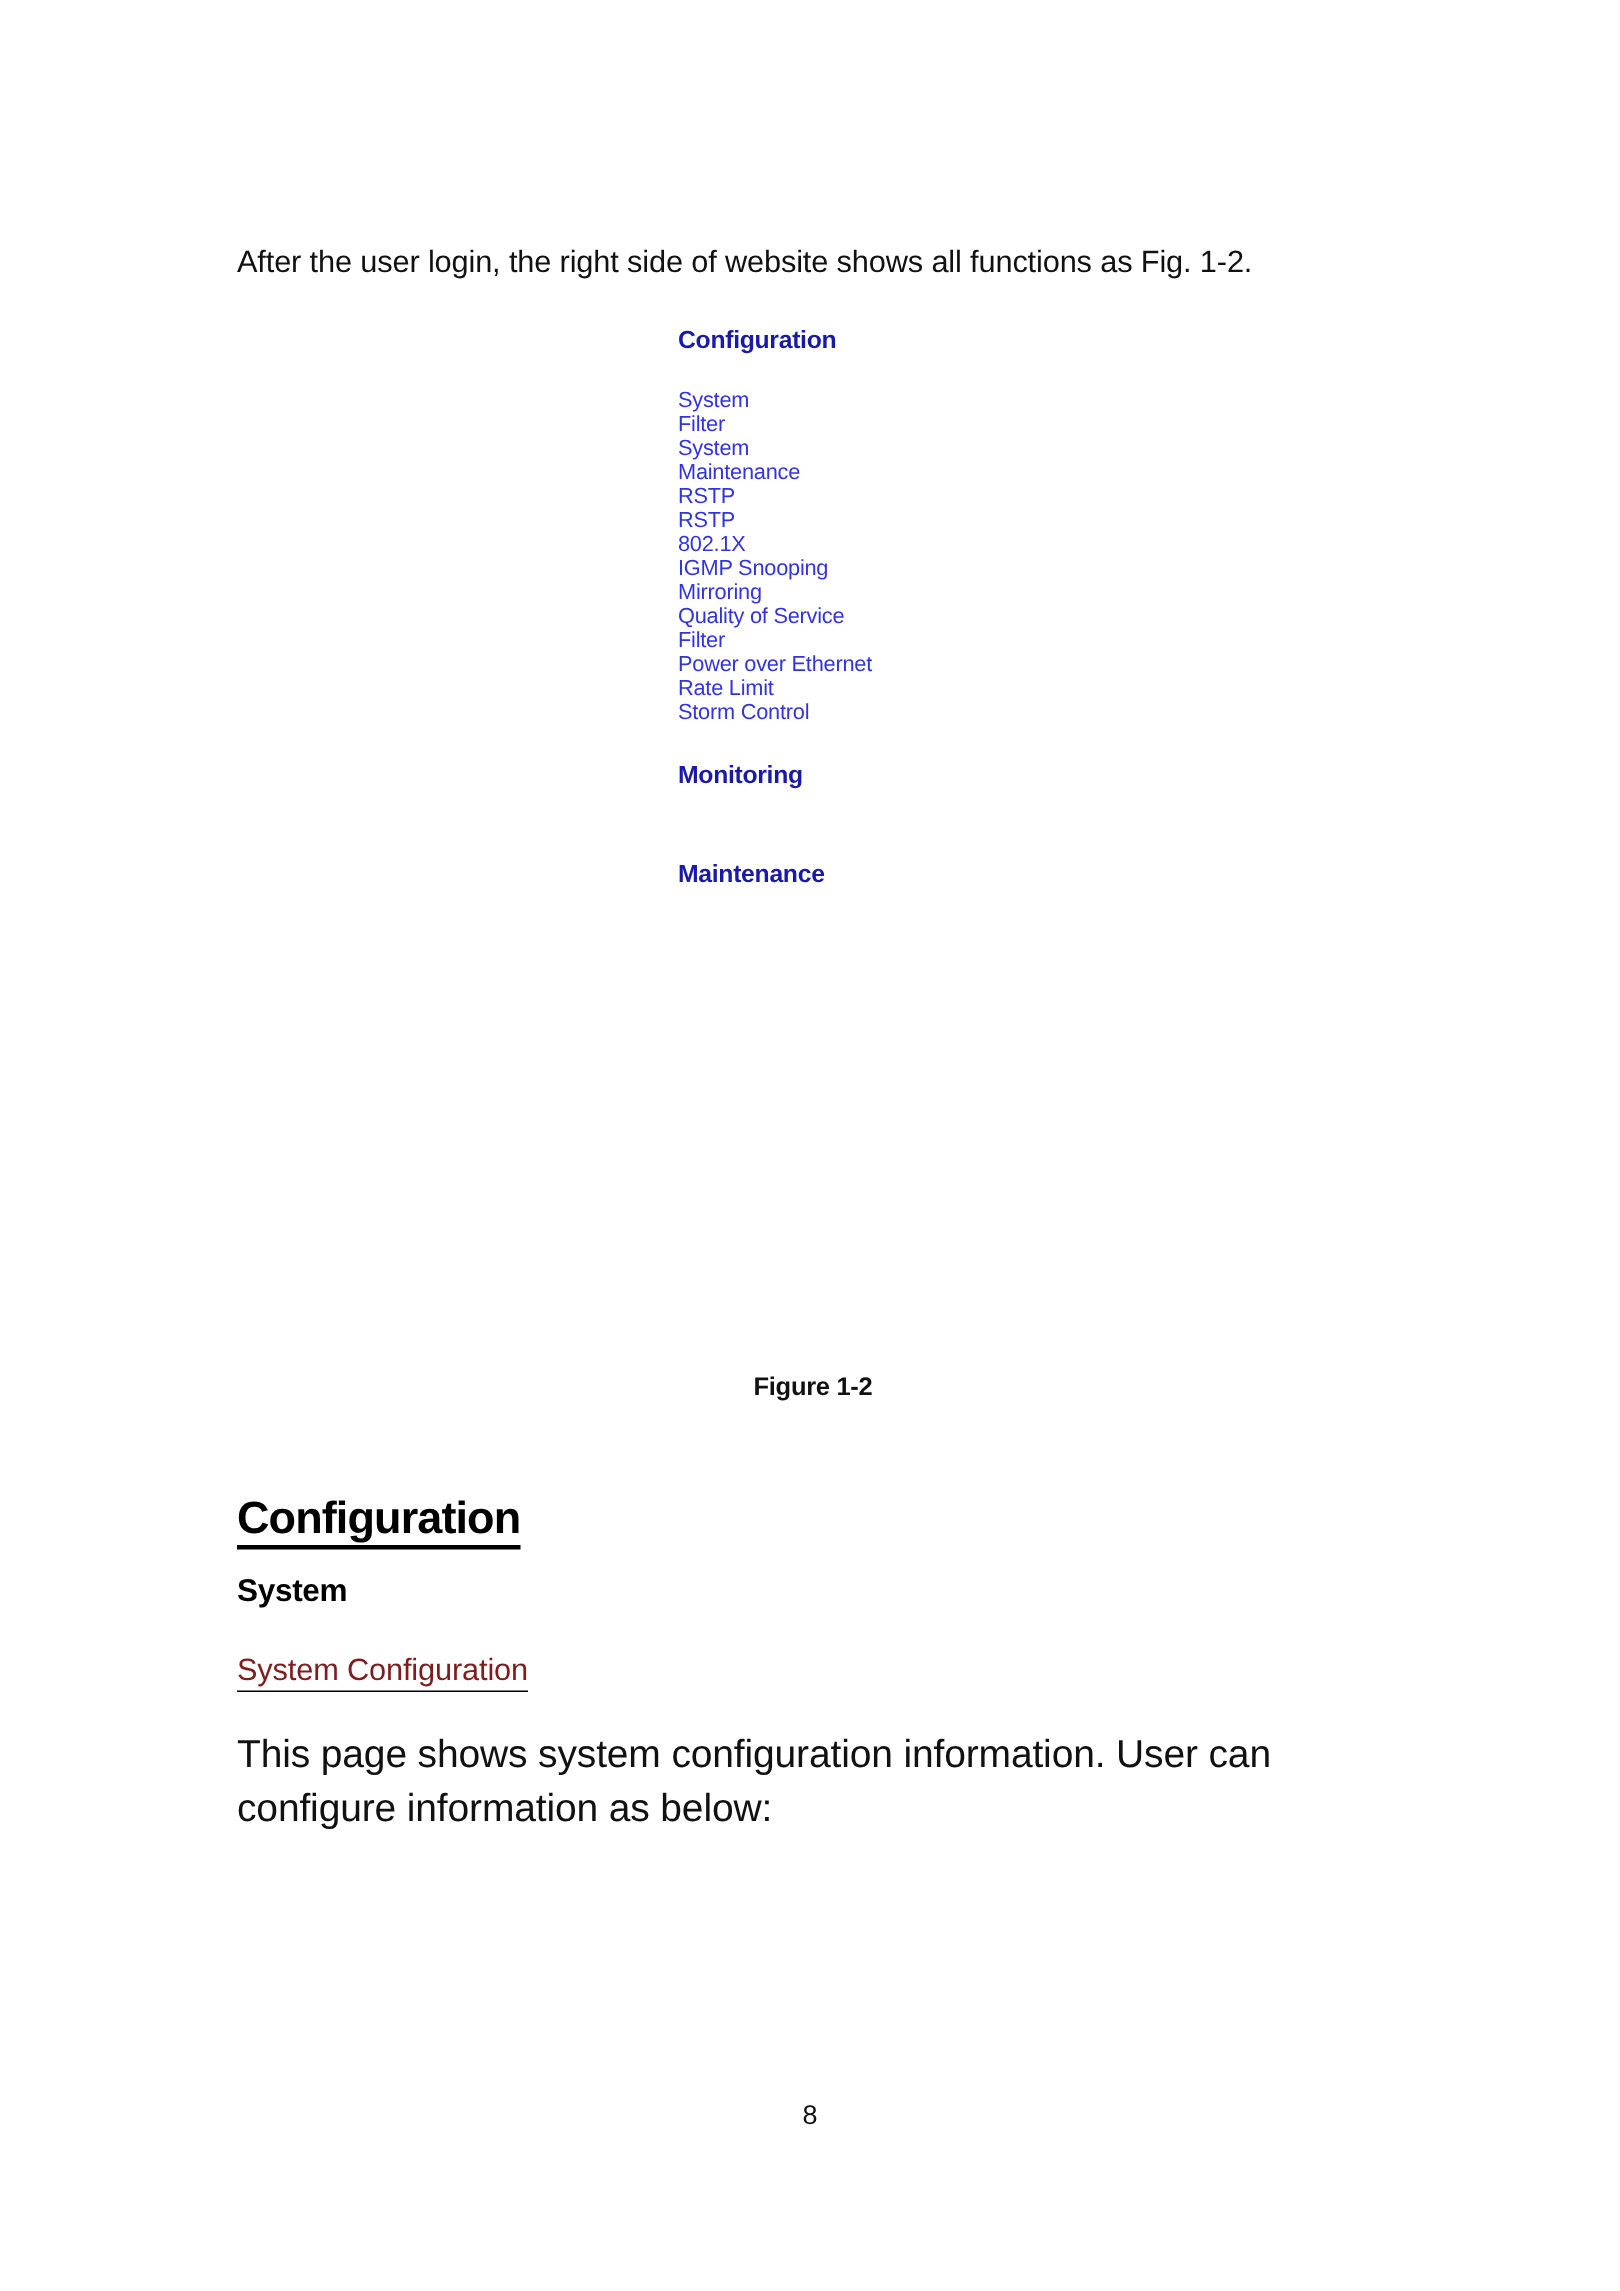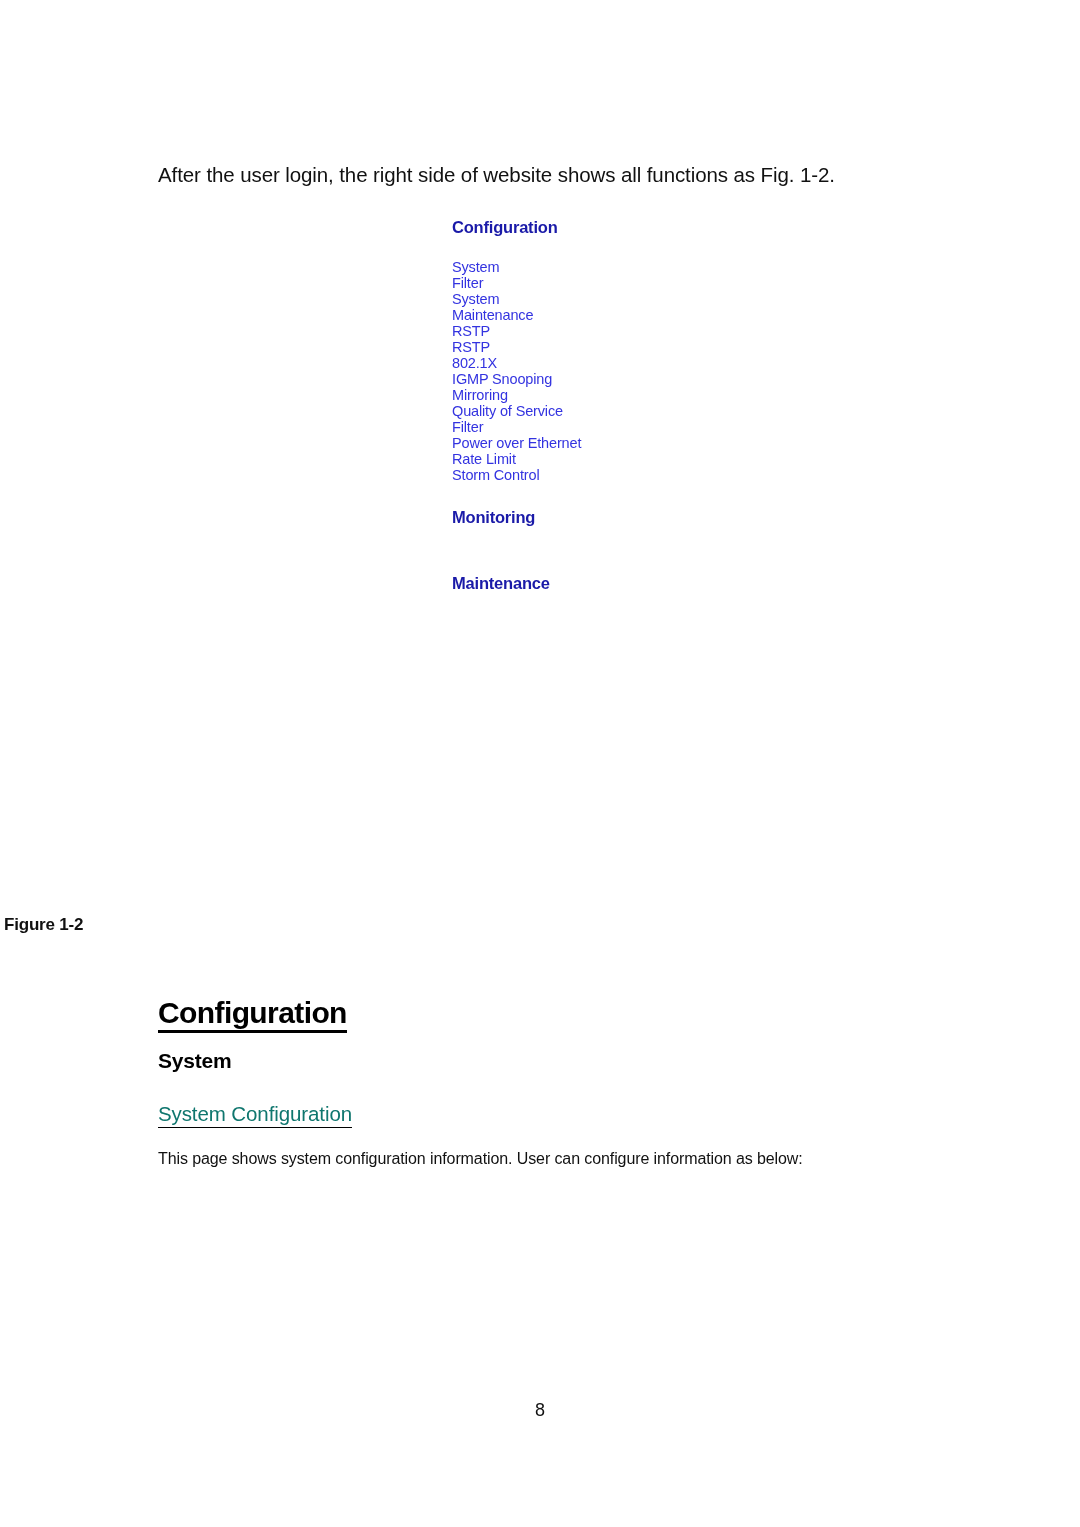--- a/index.html
+++ b/index.html
@@ -69,21 +69,21 @@
 
   .gap-after-heading { height: 22px; }
   .gap-before-heading { height: 24px; }
 
   
   .figure-caption {
     position: absolute;
     left: 0;
     top: 903px;
     width: 1080px;
-    text-align: left;
+    text-align: center;
     font-size: 17px;
     font-weight: bold;
     color: #111111;
     letter-spacing: -0.2px;
   }
   .figure-caption .cap-inner {
     display: inline-block;
     margin-left: 4px;
   }
 
@@ -113,35 +113,35 @@
     letter-spacing: -0.2px;
     line-height: 28px;
   }
 
   .h-sysconfig {
     position: absolute;
     left: 158px;
     top: 1066px;
     font-size: 20.5px;
     font-weight: normal;
-    color: #0f766e;
+    color: #7f1d1d;
     letter-spacing: -0.1px;
     line-height: 30px;
   }
   .h-sysconfig span {
     border-bottom: 1.6px solid #000000;
     padding-bottom: 2px;
   }
 
   .body-para {
     position: absolute;
     left: 158px;
     top: 1113px;
     width: 720px;
-    font-size: 16px;
+    font-size: 26px;
     line-height: 36px;
     letter-spacing: -0.1px;
     color: #111111;
   }
 
   
   .page-number {
     position: absolute;
     left: 0;
     top: 1388px;

